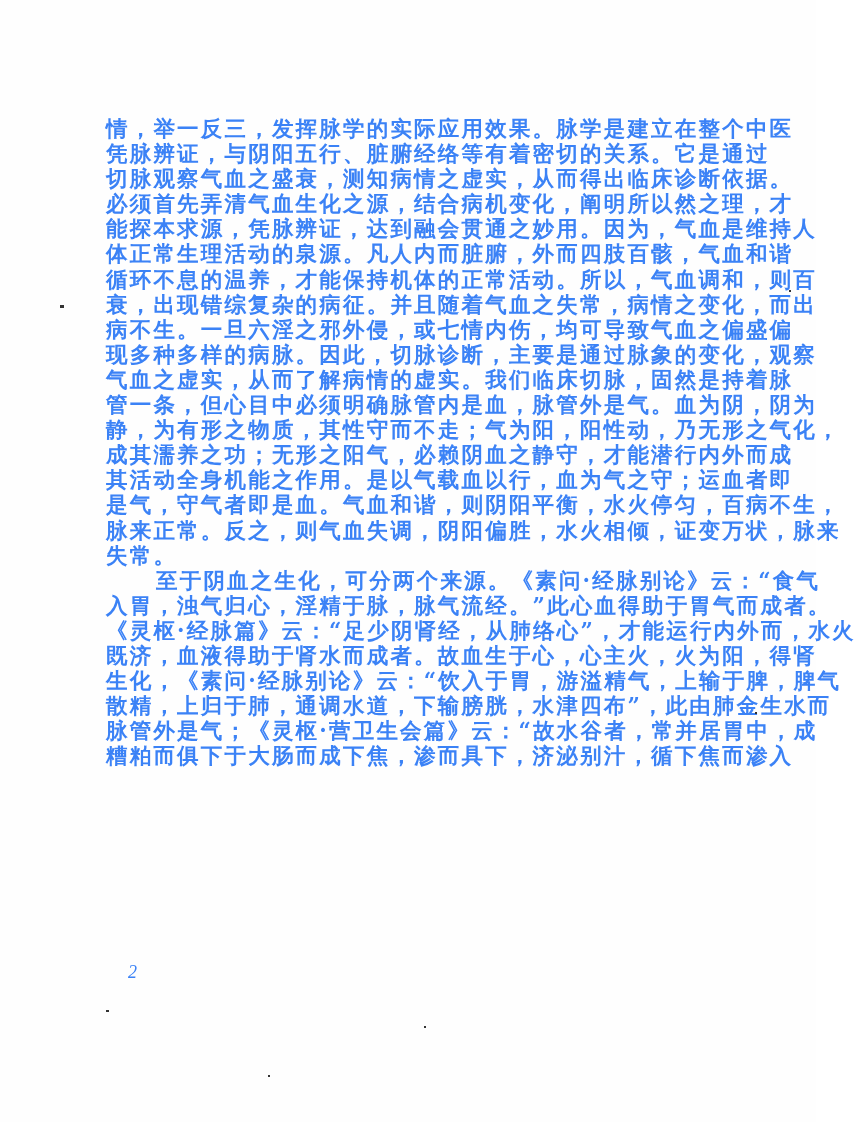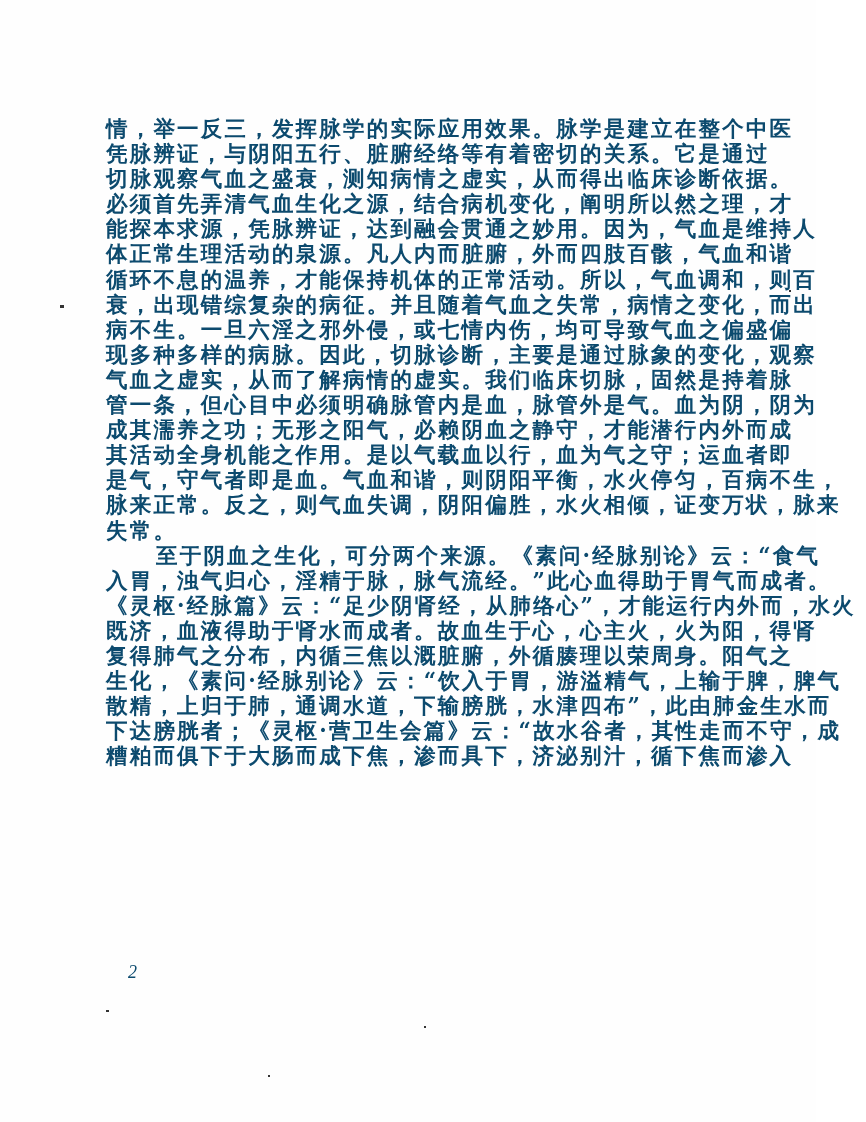--- a/index.html
+++ b/index.html
@@ -1,21 +1,21 @@
 <!DOCTYPE html>
 <html><head>
 <meta charset="utf-8">
 <style>
   html, body { margin: 0; padding: 0; background: #ffffff; }
   body { width: 866px; height: 1122px; position: relative; overflow: hidden; }
   .page {
     position: absolute; left: 0; top: 0; width: 816px; height: 1122px;
     background: #fefefe;
     font-family: "DejaVu Serif", "Liberation Serif", serif;
-    color: #0c4a6e;
+    color: #3b82f6;
   }
   .text-block {
     position: absolute; left: 106px; top: 116px; width: 600px;
   }
   .line {
     height: 25.1px; line-height: 25.1px;
     font-size: 21.5px; white-space: nowrap;
     letter-spacing: 2.2px;
     font-weight: 600;
   }
@@ -37,33 +37,33 @@
       <div class="line">切脉观察气血之盛衰，测知病情之虚实，从而得出临床诊断依据。</div>
       <div class="line">必须首先弄清气血生化之源，结合病机变化，阐明所以然之理，才</div>
       <div class="line">能探本求源，凭脉辨证，达到融会贯通之妙用。因为，气血是维持人</div>
       <div class="line">体正常生理活动的泉源。凡人内而脏腑，外而四肢百骸，气血和谐</div>
       <div class="line">循环不息的温养，才能保持机体的正常活动。所以，气血调和，则百</div>
       <div class="line">衰，出现错综复杂的病征。并且随着气血之失常，病情之变化，而出</div>
       <div class="line">病不生。一旦六淫之邪外侵，或七情内伤，均可导致气血之偏盛偏</div>
       <div class="line">现多种多样的病脉。因此，切脉诊断，主要是通过脉象的变化，观察</div>
       <div class="line">气血之虚实，从而了解病情的虚实。我们临床切脉，固然是持着脉</div>
       <div class="line">管一条，但心目中必须明确脉管内是血，脉管外是气。血为阴，阴为</div>
+      <div class="line">静，为有形之物质，其性守而不走；气为阳，阳性动，乃无形之气化，</div>
       <div class="line">成其濡养之功；无形之阳气，必赖阴血之静守，才能潜行内外而成</div>
       <div class="line">其活动全身机能之作用。是以气载血以行，血为气之守；运血者即</div>
       <div class="line">是气，守气者即是血。气血和谐，则阴阳平衡，水火停匀，百病不生，</div>
       <div class="line">脉来正常。反之，则气血失调，阴阳偏胜，水火相倾，证变万状，脉来</div>
       <div class="line">失常。</div>
       <div class="line indent">至于阴血之生化，可分两个来源。《素问·经脉别论》云：“食气</div>
       <div class="line">入胃，浊气归心，淫精于脉，脉气流经。”此心血得助于胃气而成者。</div>
       <div class="line">《灵枢·经脉篇》云：“足少阴肾经，从肺络心”，才能运行内外而，水火</div>
       <div class="line">既济，血液得助于肾水而成者。故血生于心，心主火，火为阳，得肾</div>
-      <div class="line">复得肺气之分布，内循三焦以溉脏腑，外循腠理以荣周身。阳气之</div>
       <div class="line">生化，《素问·经脉别论》云：“饮入于胃，游溢精气，上输于脾，脾气</div>
       <div class="line">散精，上归于肺，通调水道，下输膀胱，水津四布”，此由肺金生水而</div>
-      <div class="line">下达膀胱者；《灵枢·营卫生会篇》云：“故水谷者，其性走而不守，成</div>
+      <div class="line">脉管外是气；《灵枢·营卫生会篇》云：“故水谷者，常并居胃中，成</div>
       <div class="line">糟粕而俱下于大肠而成下焦，渗而具下，济泌别汁，循下焦而渗入</div>
     </div>
   <div class="page-number">2</div>
   <div class="speck" style="left:60px;top:305px;width:4px;height:3px;"></div>
   <div class="speck" style="left:789px;top:290px;width:2px;height:2px;"></div>
   <div class="speck" style="left:755px;top:712px;width:2px;height:2px;"></div>
   <div class="speck" style="left:106px;top:1010px;width:3px;height:2px;"></div>
   <div class="speck" style="left:424px;top:1026px;width:2px;height:2px;"></div>
   <div class="speck" style="left:268px;top:1075px;width:2px;height:2px;"></div>
 </div>

